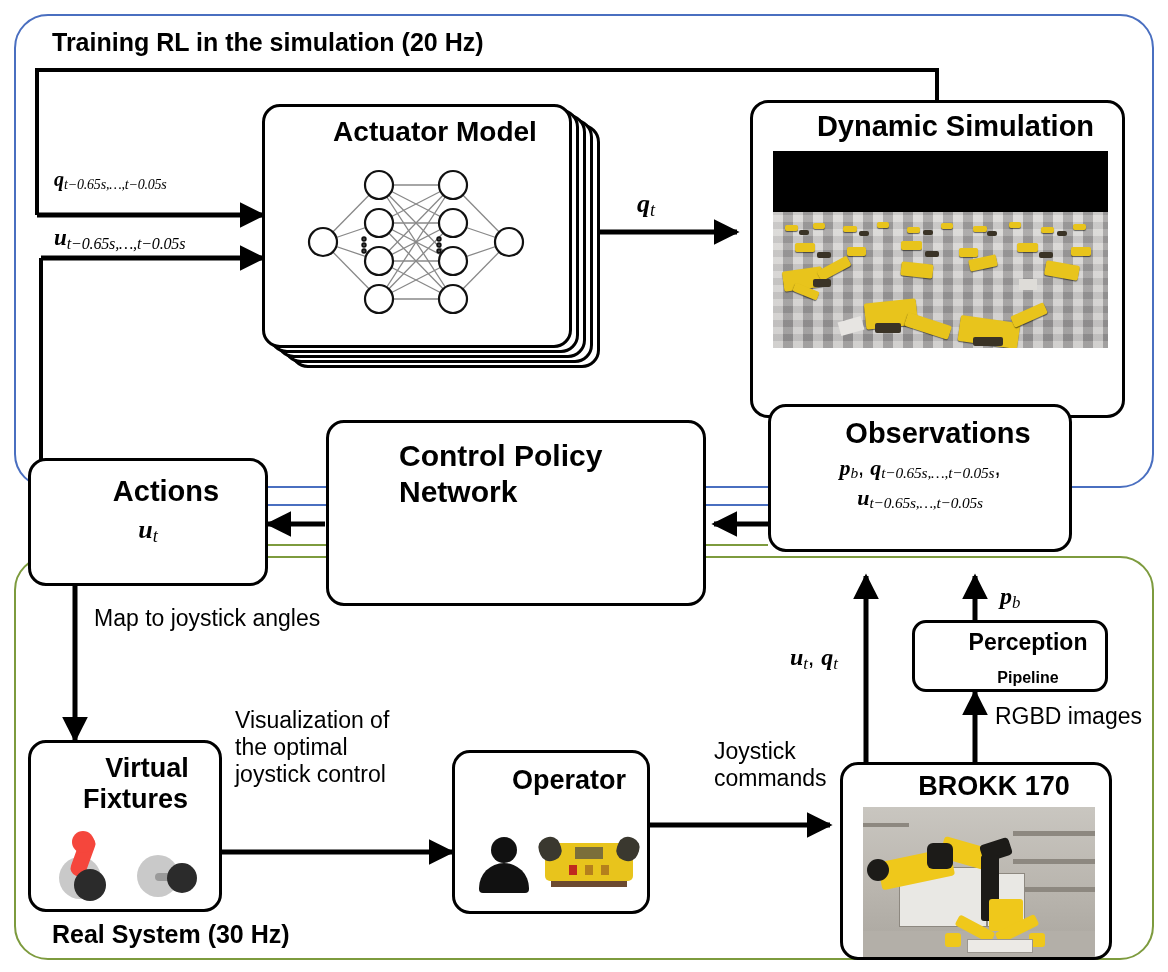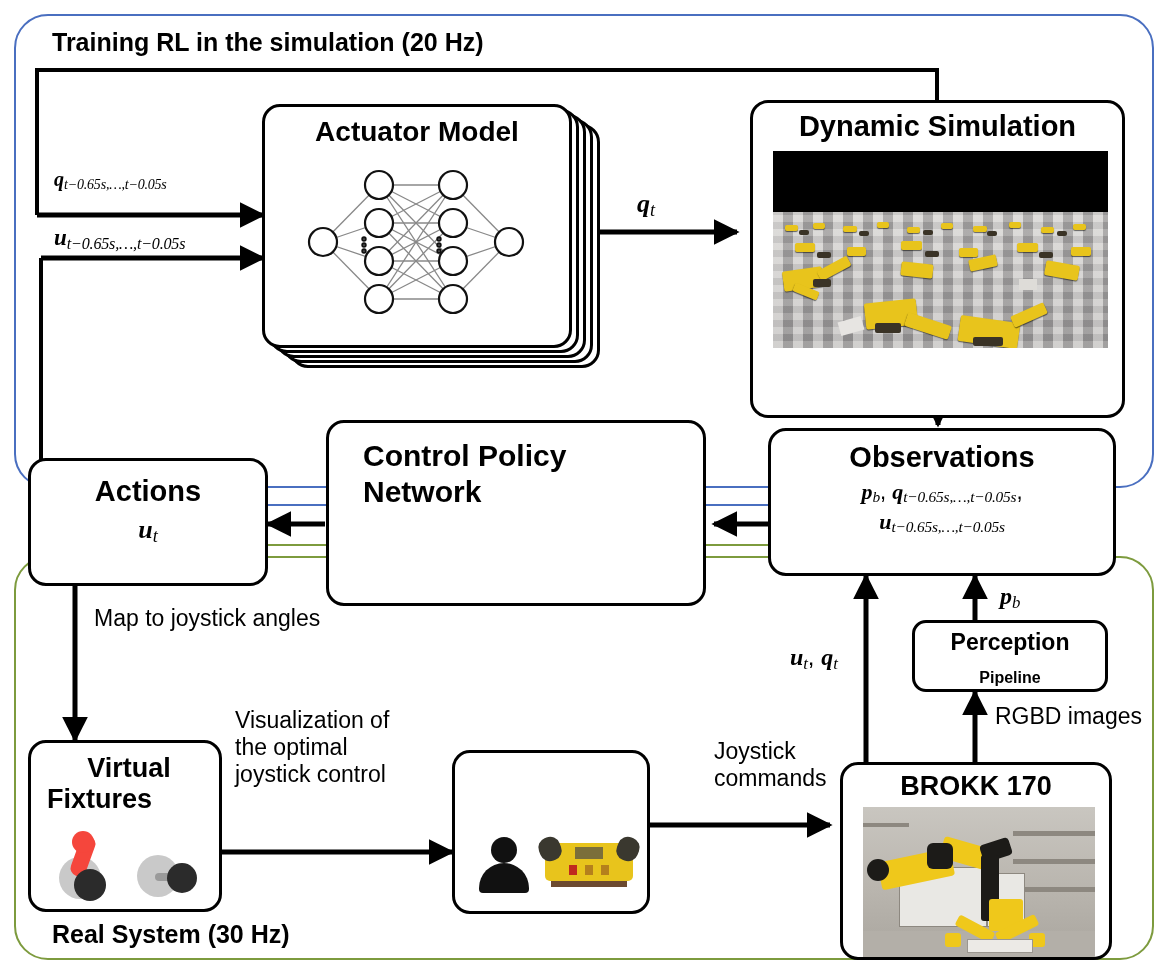--- a/index.html
+++ b/index.html
@@ -8,21 +8,21 @@
 
   #stage{position:absolute;left:0;top:0;width:1168px;height:972px;}
 
   
   #wires{position:absolute;left:0;top:0;width:1168px;height:972px;}
   #wires-top{position:absolute;left:0;top:0;width:1168px;height:972px;z-index:5;pointer-events:none;}
 
   
   .node{position:absolute;box-sizing:border-box;background:#fff;
         border:3px solid #000;border-radius:18px;z-index:3;}
-  .node .title{font-weight:bold;text-align:center;line-height:1.12;}
+  .node .title{font-weight:bold;text-align:center;line-height:1.12;padding-left:36px;}
 
   
   .region{position:absolute;box-sizing:border-box;border-radius:34px;
           background:transparent;z-index:1;}
   .region-label{position:absolute;font-weight:bold;font-size:25px;
                 white-space:nowrap;z-index:4;}
 
   
   .lbl{position:absolute;z-index:4;white-space:nowrap;line-height:1.18;}
 
@@ -231,21 +231,21 @@
       <div style="position:absolute;left:66px;top:168px;width:24px;height:14px;background:#e7e5e2;transform:rotate(-16deg);"></div>
       <div style="position:absolute;left:246px;top:128px;width:18px;height:11px;background:#dedcd8;"></div>
     </div>
   </div>
 
   <div class="node" style="left:326px;top:420px;width:380px;height:186px;">
     <div class="title" style="font-size:30px;text-align:left;margin:16px 0 0 34px;">Control Policy</div>
     <div class="title" style="font-size:30px;text-align:left;margin:2px 0 0 34px;">Network</div>
   </div>
 
-  <div class="node" style="left:768px;top:428px;width:348px;height:148px;">
+  <div class="node" style="left:768px;top:404px;width:304px;height:148px;">
     <div class="title" style="font-size:29px;margin-top:10px;">Observations</div>
     <div style="text-align:center;font-size:22px;margin-top:6px;">
       <span class="mv">p</span><span class="msub">b</span><span>, </span><span class="mv">q</span><span class="msub">t−0.65s,…,t−0.05s</span><span>,</span>
     </div>
     <div style="text-align:center;font-size:22px;margin-top:2px;">
       <span class="mv">u</span><span class="msub">t−0.65s,…,t−0.05s</span>
     </div>
   </div>
 
   <div class="node" style="left:28px;top:458px;width:240px;height:128px;">
@@ -267,20 +267,21 @@
     </div>
 
     <div style="position:absolute;left:106px;top:104px;width:70px;height:54px;">
       <div class="vfbase" style="left:0px;top:8px;width:42px;height:42px;"></div>
       <div class="vfstick-gray" style="left:18px;top:26px;width:26px;height:8px;"></div>
       <div class="vfknob" style="left:30px;top:16px;width:30px;height:30px;"></div>
     </div>
   </div>
 
   <div class="node" style="left:452px;top:750px;width:198px;height:164px;">
+    <div class="title" style="font-size:27px;margin-top:12px;">Operator</div>
 
     <div class="person" style="left:22px;top:84px;width:54px;height:56px;">
       <div style="position:absolute;left:14px;top:0;width:26px;height:26px;border-radius:50%;background:#111;"></div>
       <div style="position:absolute;left:2px;top:26px;width:50px;height:30px;
                   border-radius:25px 25px 4px 4px;background:#111;"></div>
     </div>
 
     <div class="console" style="left:84px;top:74px;width:100px;height:66px;">
       <div style="position:absolute;left:6px;top:16px;width:88px;height:38px;background:#e8c41c;
                   border-radius:10px 10px 5px 5px;"></div>

